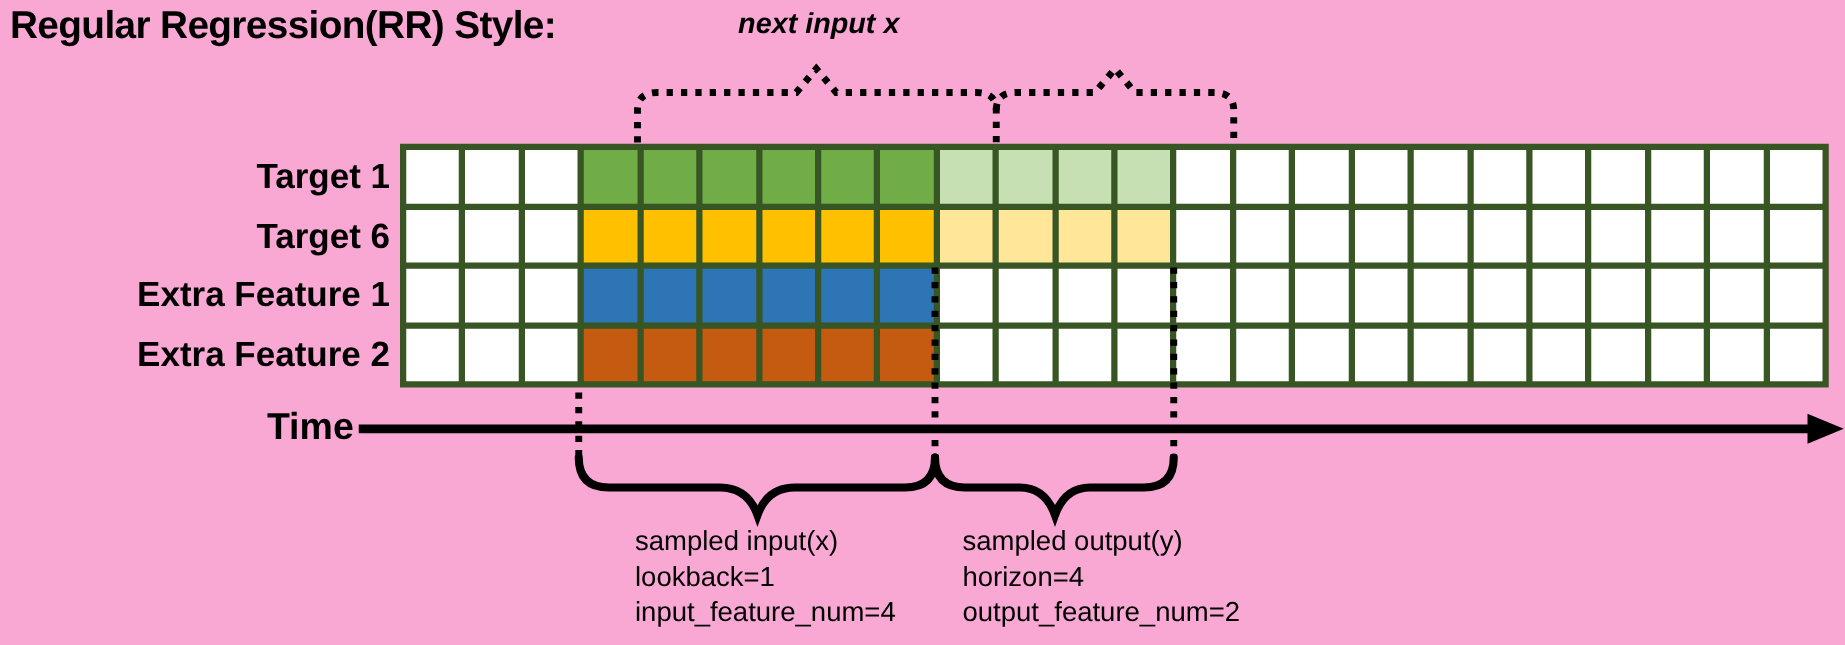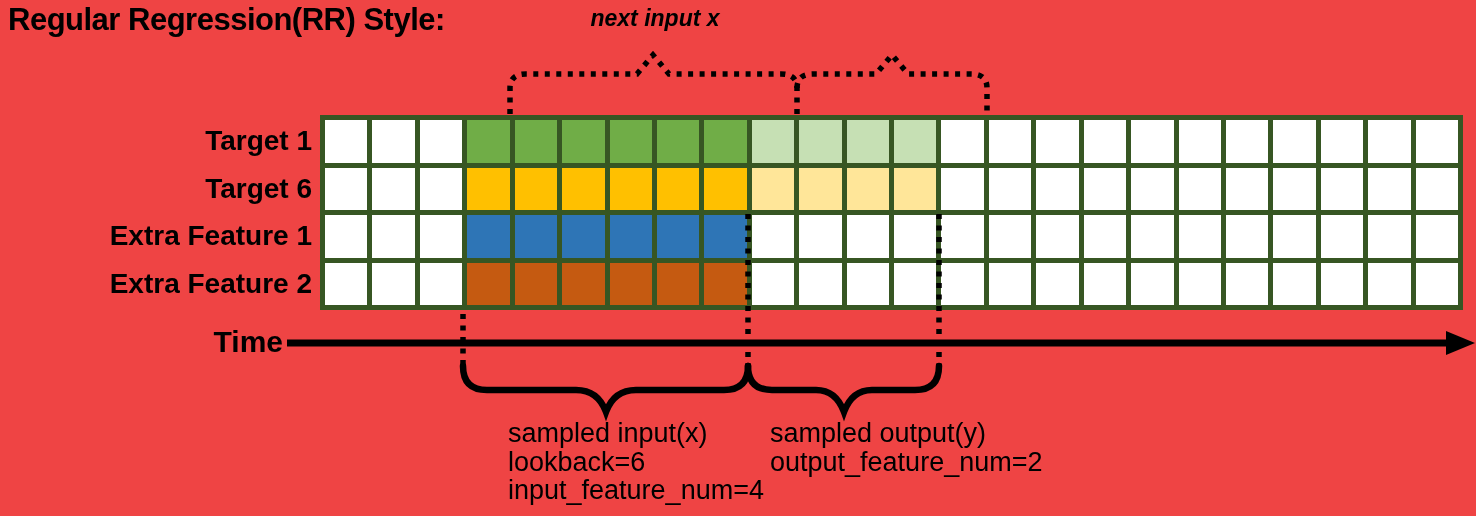--- a/index.html
+++ b/index.html
@@ -6,21 +6,21 @@
     margin: 0;
     padding: 0;
     background: #ffffff;
     font-family: "Liberation Sans", sans-serif;
   }
   #canvas {
     position: relative;
     width: 1476px;
     height: 516px;
     overflow: hidden;
-    background: #ef4444;
+    background: #f9a8d4;
   }
   .title {
     position: absolute;
     left: 8px;
     top: 2px;
     font-size: 31px;
     font-weight: bold;
     color: #000000;
     letter-spacing: -0.5px;
     white-space: nowrap;
@@ -71,21 +71,21 @@
     width: 133px;
     text-align: right;
     font-size: 30px;
     font-weight: bold;
     color: #000000;
     white-space: nowrap;
   }
   .anno-block {
     position: absolute;
     top: 419px;
-    font-size: 27px;
+    font-size: 22px;
     font-weight: 400;
     color: #000000;
     line-height: 28.5px;
     white-space: nowrap;
   }
   #input-anno  { left: 508px; }
   #output-anno { left: 770px; }
   #overlay {
     position: absolute;
     left: 0;
@@ -221,21 +221,22 @@
     <path d="M 748 214 L 748 365" fill="none" stroke="#000000" stroke-width="5.5" stroke-dasharray="5 6.5"></path>
     <path d="M 939 214 L 939 365" fill="none" stroke="#000000" stroke-width="5.5" stroke-dasharray="5 6.5"></path>
 
     <path d="M 463 366 Q 463 390 487 390 L 576 390 Q 598 390 606 412 Q 614 390 636 390 L 724 390 Q 748 390 748 366" fill="none" stroke="#000000" stroke-width="6.5" stroke-linecap="round"></path>
 
     <path d="M 748 366 Q 748 390 772 390 L 816 390 Q 836 390 844 412 Q 852 390 872 390 L 915 390 Q 939 390 939 366" fill="none" stroke="#000000" stroke-width="6.5" stroke-linecap="round"></path>
   </svg>
 
   <div class="anno-block" id="input-anno">
     <div>sampled input(x)</div>
-    <div>lookback=6</div>
+    <div>lookback=1</div>
     <div>input_feature_num=4</div>
   </div>
   <div class="anno-block" id="output-anno">
     <div>sampled output(y)</div>
+    <div>horizon=4</div>
     <div>output_feature_num=2</div>
   </div>
 
 </div>
 
 </body></html>

